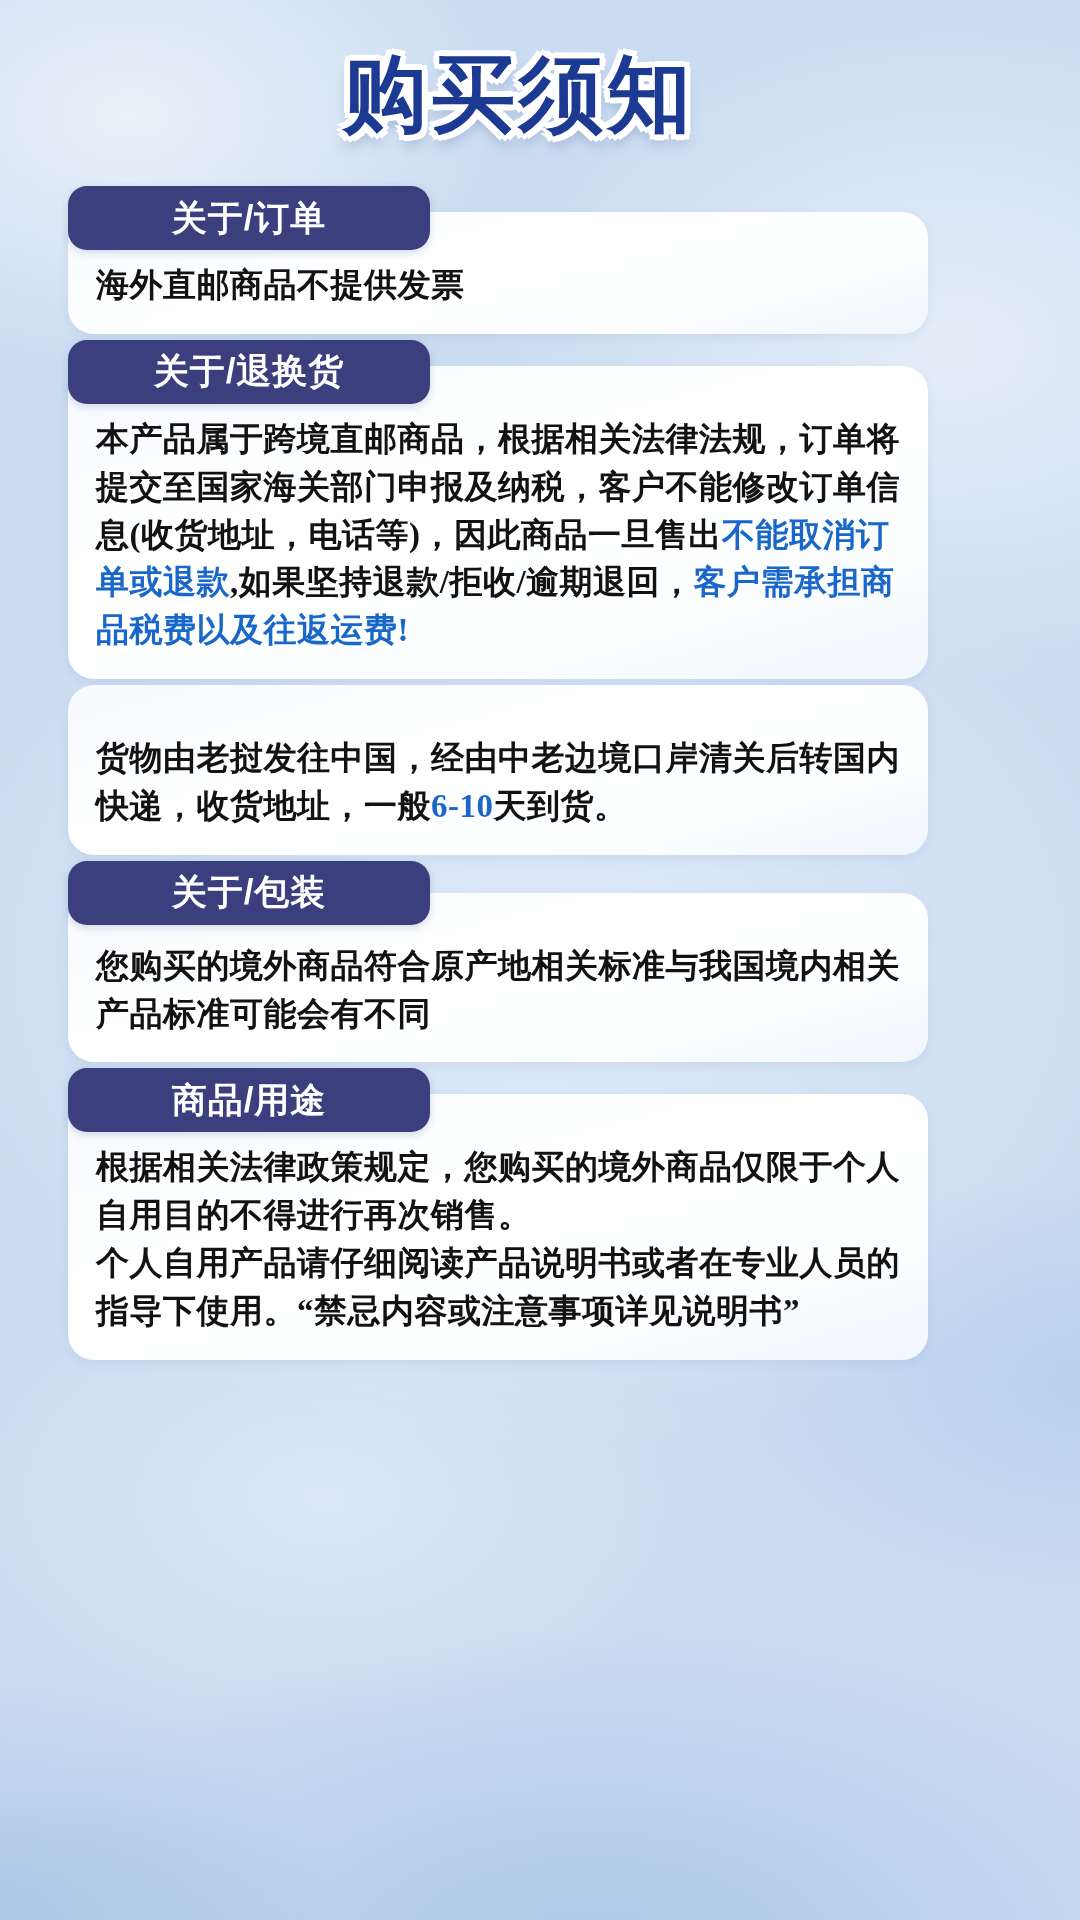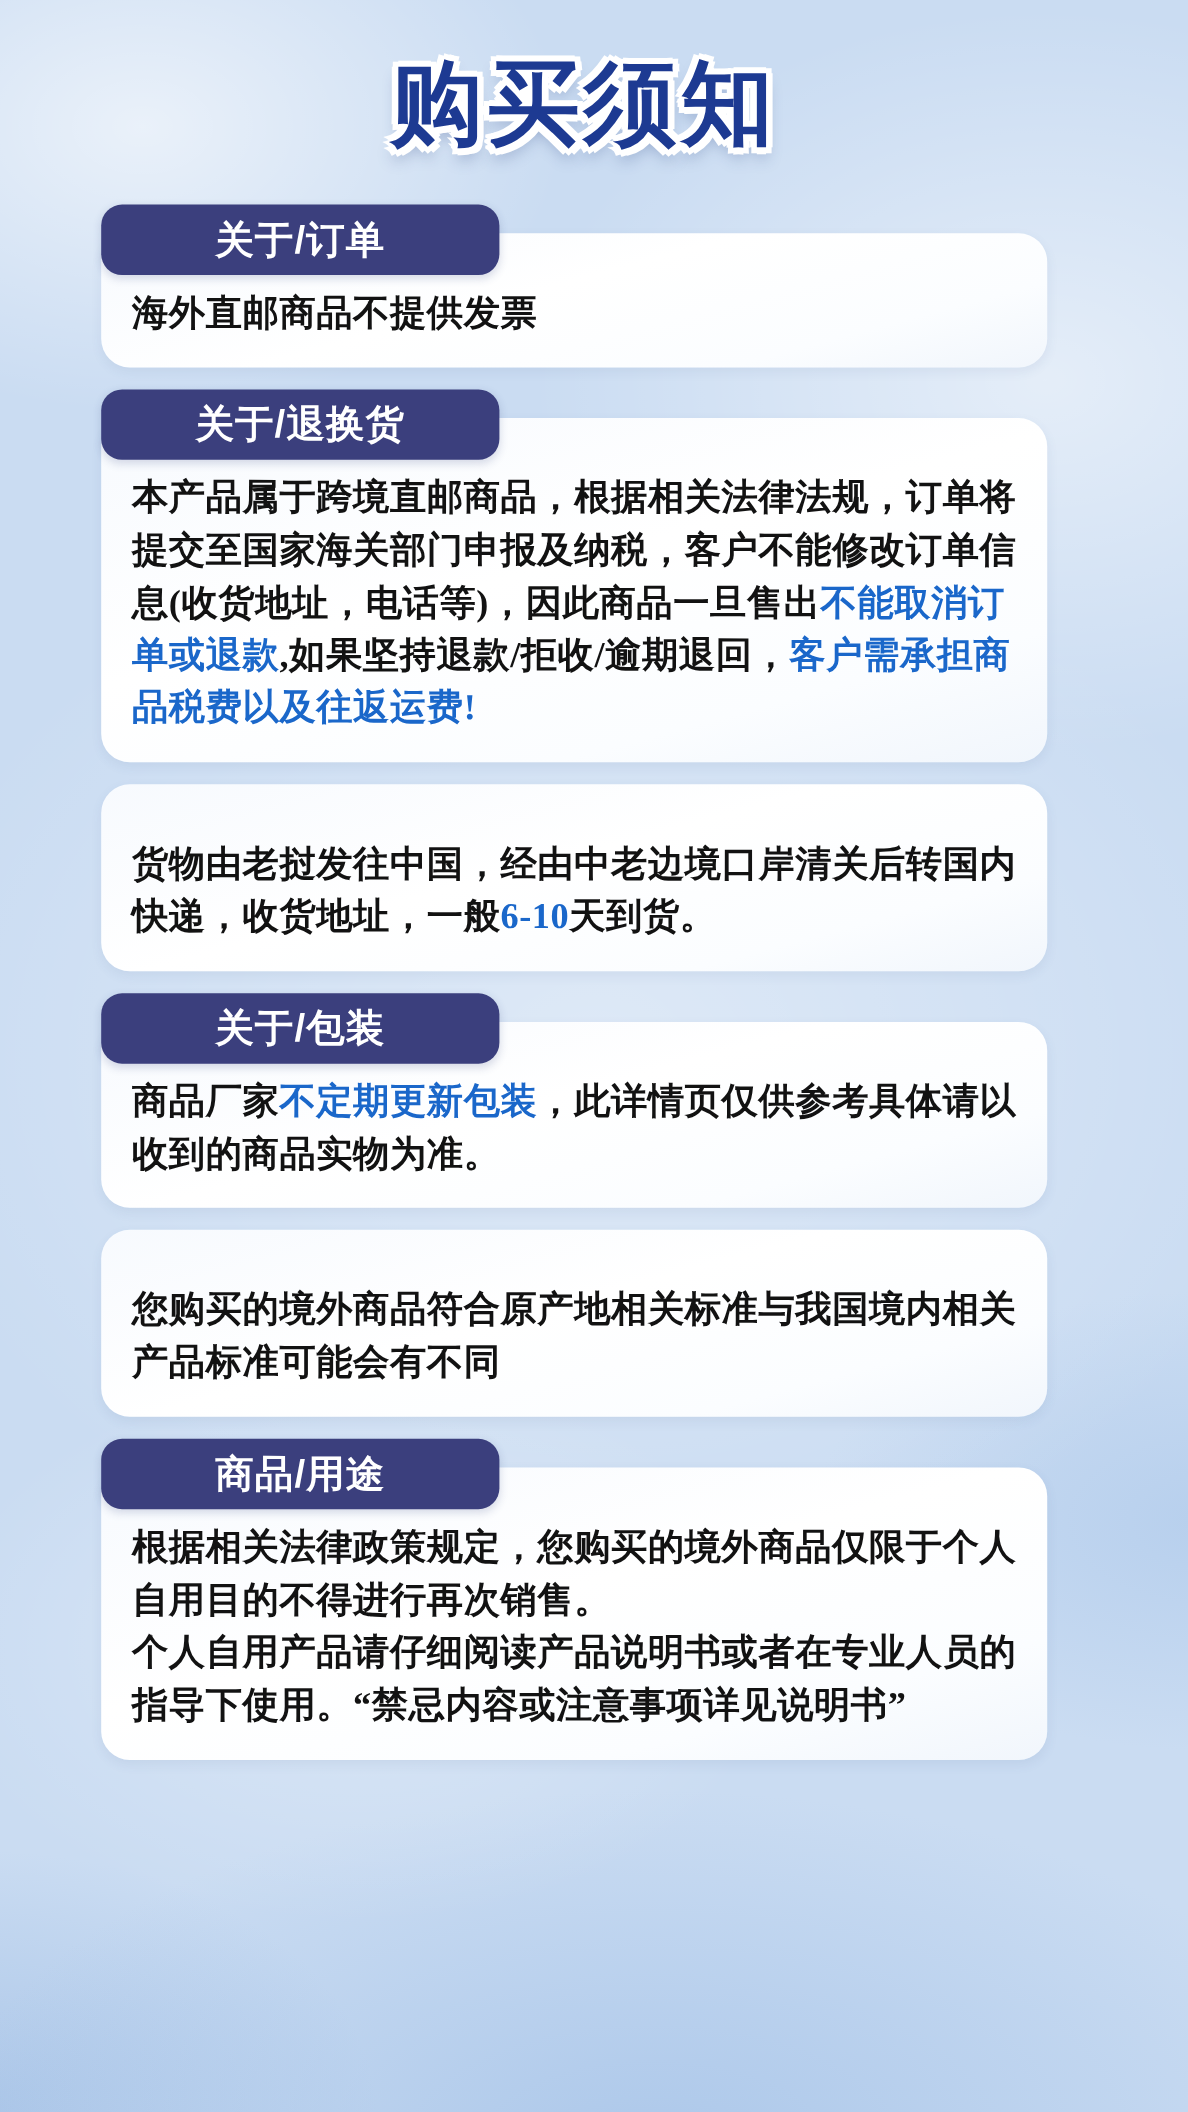--- a/index.html
+++ b/index.html
@@ -15,37 +15,37 @@
       radial-gradient(ellipse 900px 700px at 50% 50%, rgba(255,255,255,.38), transparent 72%),
       radial-gradient(ellipse 560px 360px at 30% 78%, rgba(255,255,255,.30), transparent 70%),
       radial-gradient(ellipse 900px 460px at 55% 102%, rgba(148,183,227,.55), transparent 72%),
       radial-gradient(ellipse 520px 340px at -2% 100%, rgba(140,176,222,.50), transparent 70%),
       radial-gradient(ellipse 520px 300px at 102% 72%, rgba(160,192,231,.45), transparent 70%);
   }
   .page {
     box-sizing: border-box;
     width: 1080px;
     height: 1920px;
-    padding: 38px 110px 0 92px;
+    padding: 38px 110px 0 68px;
   }
   .page-title {
     text-align: center;
     font-size: 84px;
     font-weight: 900;
     letter-spacing: 4px;
     color: var(--title-color, #1d3a92);
     margin: 0 0 34px 0;
     text-shadow:
       -5px -5px 0 #ffffff,  5px -5px 0 #ffffff,
       -5px  5px 0 #ffffff,  5px  5px 0 #ffffff,
       -6px  0   0 #ffffff,  6px  0   0 #ffffff,
        0   -6px 0 #ffffff,  0    6px 0 #ffffff,
        0    10px 14px rgba(45,70,130,.35);
   }
-  .section { margin-bottom: 20px; }
+  .section { margin-bottom: 6px; }
   .tab {
     position: relative;
     z-index: 2;
     width: 362px;
     height: 64px;
     margin-bottom: -38px;
     background: var(--tab-bg, #3b3f7d);
     border-radius: 19px;
     display: flex;
     align-items: center;
@@ -111,23 +111,20 @@
     <div class="card">
           <p><span class="">货物由老挝发往中国，经由中老边境口岸清关后转国内快递，收货地址，一般</span><span class="hl">6-10</span><span class="">天到货。</span></p>
         </div>
   </div>
 
 
   <div class="section">
     <div class="tab">
       <span class="tab-label">关于/包装</span>
     </div>
-    <div class="card">
-          <p><span class="">商品厂家</span><span class="hl">不定期更新包装</span><span class="">，此详情页仅供参考具体请以收到的商品实物为准。</span></p>
-        </div>
   </div>
 
   <div class="section">
     <div class="card">
           <p><span class="">您购买的境外商品符合原产地相关标准与我国境内相关产品标准可能会有不同</span></p>
         </div>
   </div>
 
   <div class="section">
     <div class="tab">

